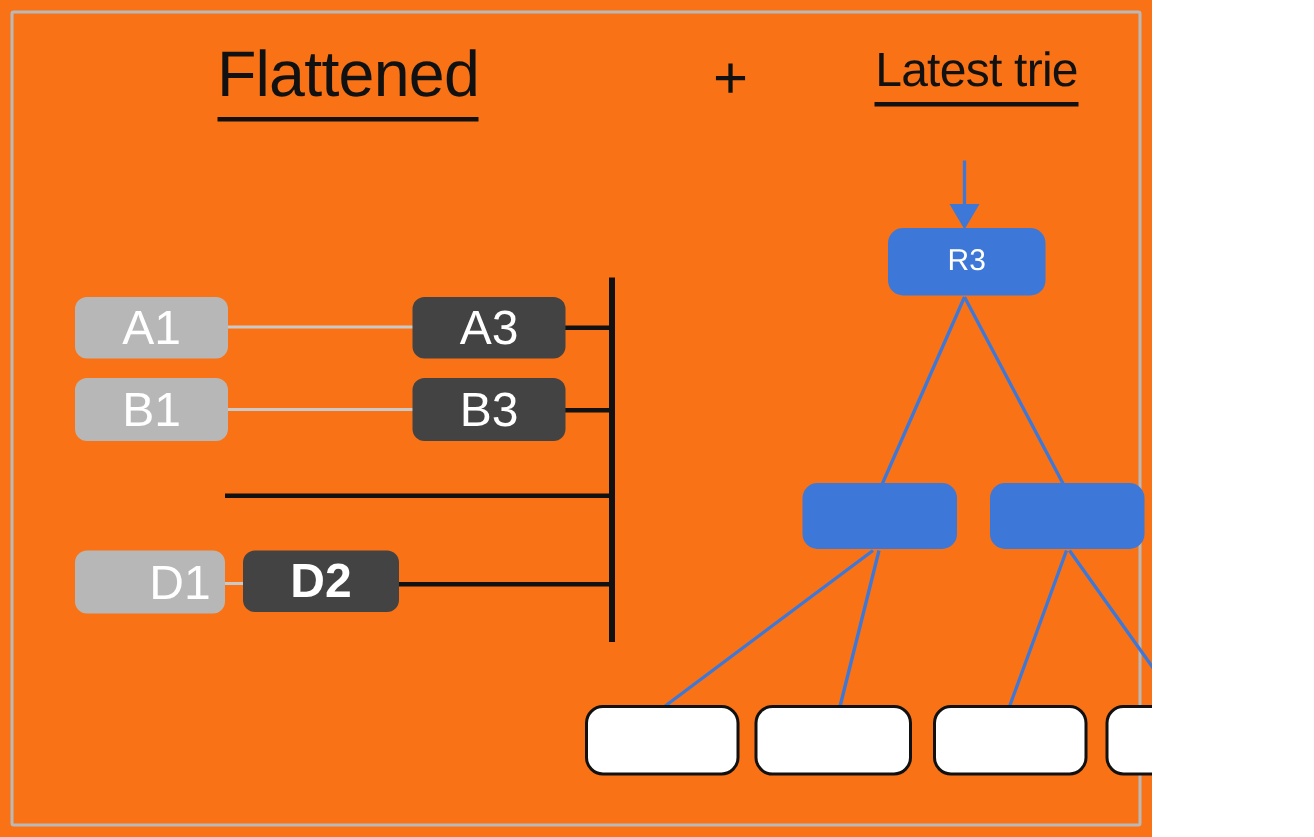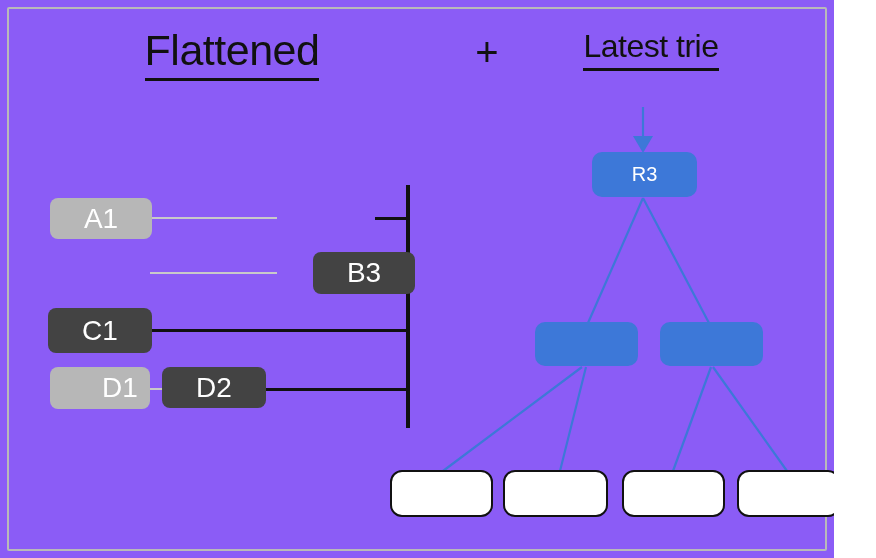--- a/index.html
+++ b/index.html
@@ -1,22 +1,22 @@
 <!DOCTYPE html>
 <html style="--blue: #3d78d8; --dark-box: #434343; --light-box: #b7b7b7; --light-line: #c9c9c9; --ink: #111111; --slide-border: #b9b9b9; --box-text: #ffffff;"><head>
 <meta charset="utf-8">
 <style>
   html, body { margin: 0; padding: 0; background: #ffffff; }
   * { box-sizing: border-box; }
 
   .slide {
     position: relative;
-    width: 834px;
+    width: 768px;
     height: 558px;
-    background: #8b5cf6;
+    background: #f97316;
     overflow: hidden;
     font-family: "Liberation Sans", "DejaVu Sans", sans-serif;
     color: var(--ink, #111);
   }
 
   .frame {
     position: absolute;
     left: 7px; top: 7px; right: 7px; bottom: 7px;
     border: 2px solid var(--slide-border, #b9b9b9);
     border-radius: 2px;
@@ -54,21 +54,21 @@
     letter-spacing: -0.5px;
     color: var(--ink, #111);
   }
 
   
   .node {
     position: absolute;
     display: flex;
     align-items: center;
     justify-content: center;
-    font-size: 28px;
+    font-size: 32px;
     color: var(--box-text, #fff);
     border-radius: 8px;
   }
   .light { background: var(--light-box, #b7b7b7); }
   .dark  { background: var(--dark-box, #434343); }
   .blue  { background: var(--blue, #3d78d8); border-radius: 10px; font-size: 20px; }
   .leaf  {
     background: #ffffff;
     border: 2.5px solid var(--ink, #111);
     border-radius: 12px;
@@ -124,24 +124,25 @@
   <div class="hline lightline" style="left:150px; top:217px; width:127px;"></div>
   <div class="hline blackline" style="left:375px; top:217px; width:33px;"></div>
   <div class="hline lightline" style="left:150px; top:272px; width:127px;"></div>
   <div class="hline blackline" style="left:375px; top:272px; width:33px;"></div>
   <div class="hline blackline" style="left:150px; top:329px; width:258px;"></div>
   <div class="hline lightline" style="left:147px; top:388px; width:17px;"></div>
   <div class="hline blackline" style="left:264px; top:388px; width:144px;"></div>
   <div class="vbar" style="left:406px; top:185px; height:243px;"></div>
 
   <div class="node light" style="left:50px; top:198px; width:102px; height:41px;">A1</div>
-  <div class="node dark" style="left:275px; top:252px; width:102px; height:42px;margin-left:38px;">B3</div>
-  <div class="node dark" style="left:48px; top:308px; width:104px; height:45px;">C1</div>
+  <div class="node dark" style="left:275px; top:198px; width:102px; height:41px;">A3</div>
+  <div class="node light" style="left:50px; top:252px; width:102px; height:42px;">B1</div>
+  <div class="node dark" style="left:275px; top:252px; width:102px; height:42px;">B3</div>
   <div class="node light" style="left:50px; top:367px; width:100px; height:42px;padding-left:40px;">D1</div>
-  <div class="node dark" style="left:162px; top:367px; width:104px; height:41px;">D2</div>
+  <div class="node dark" style="left:162px; top:367px; width:104px; height:41px;font-weight:bold;">D2</div>
 
   <div class="node blue" style="left:592px; top:152px; width:105px; height:45px;">R3</div>
   <div class="node blue" style="left:535px; top:322px; width:103px; height:44px;"></div>
   <div class="node blue" style="left:660px; top:322px; width:103px; height:44px;"></div>
   <div class="node leaf" style="left:390px; top:470px; width:103px; height:47px;"></div>
   <div class="node leaf" style="left:503px; top:470px; width:105px; height:47px;"></div>
   <div class="node leaf" style="left:622px; top:470px; width:103px; height:47px;"></div>
   <div class="node leaf" style="left:737px; top:470px; width:103px; height:47px;"></div>
 </div>
 

